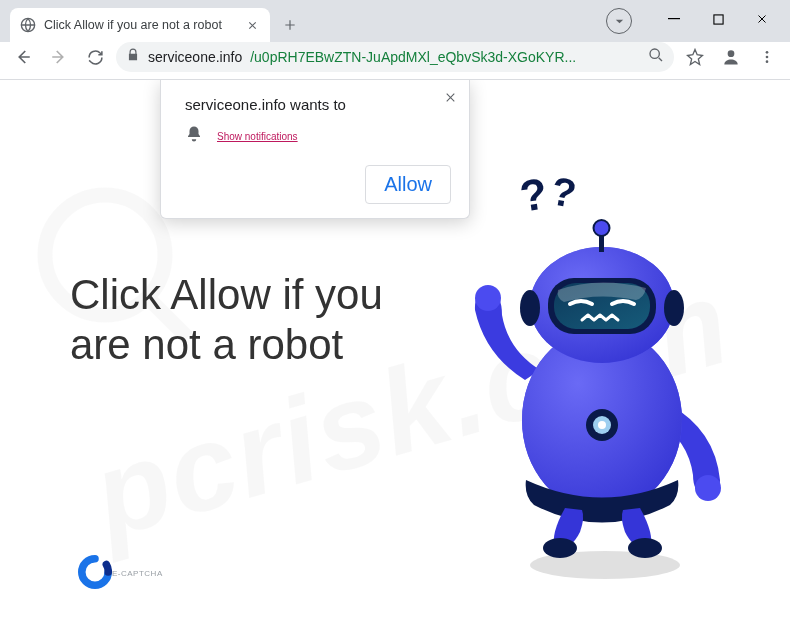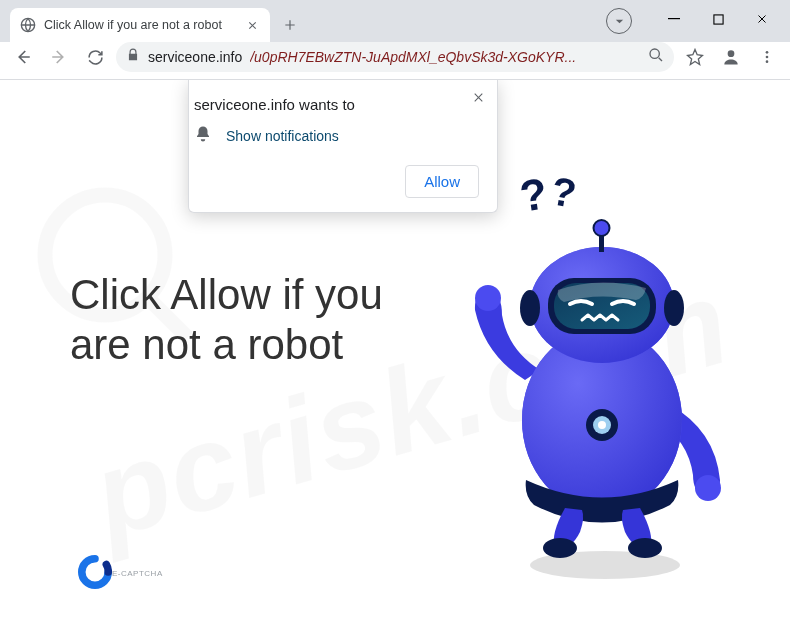--- a/index.html
+++ b/index.html
@@ -17,35 +17,35 @@
   .win-controls { display:flex; align-items:center; margin-bottom: 8px; margin-right: 6px; gap: 0; }
   .win-btn { width: 44px; height: 30px; display:flex; align-items:center; justify-content:center; color:#000; cursor:pointer; }
 
   
   .toolbar { height: 38px; background:#fff; border-bottom: 1px solid #dadce0; display:flex; padding: 0 8px; gap: 6px; }
   .icon-btn { width: 30px; height: 30px; border-radius: 50%; display:flex; align-items:center; justify-content:center; color:#5f6368; cursor:pointer; }
   .icon-btn.disabled { color:#b0b0b0; cursor:default; }
   .omnibox { flex:1; height: 30px; background:#f1f3f4; border-radius: 15px; display:flex; align-items:center; padding: 0 10px; gap: 8px; }
   .omnibox .lock { color:#5f6368; }
   .omnibox .host { color:#202124; font-size: 14px; }
-  .omnibox .path { color:#7f1d1d; font-size: 14px; white-space:nowrap; overflow:hidden; text-overflow:ellipsis; flex:1;font-style:italic; }
+  .omnibox .path { color:#15803d; font-size: 14px; white-space:nowrap; overflow:hidden; text-overflow:ellipsis; flex:1; }
   .omnibox .zoom { color:#5f6368; }
 
   
   .content { position:relative; width:100%; height: calc(619px - 42px - 38px); background:#fff; overflow:hidden; }
 
   
-  .perm { position:absolute; top: 0; left: 160px; width: 310px; background:#fff; border:1px solid #dadce0; border-top:none; border-radius: 0 0 6px 6px; box-shadow: 0 4px 18px rgba(0,0,0,0.18); padding: 16px 18px 14px 5px; z-index: 50; margin-left: 28px; }
+  .perm { position:absolute; top: 0; left: 160px; width: 310px; background:#fff; border:1px solid #dadce0; border-top:none; border-radius: 0 0 6px 6px; box-shadow: 0 4px 18px rgba(0,0,0,0.18); padding: 16px 18px 14px 24px; z-index: 50; }
   .perm .perm-title { font-size: 15px; color:#202124; margin-bottom: 12px; }
   .perm .perm-row { display:flex; align-items:center; gap: 14px; margin-bottom: 18px; }
   .perm .perm-row .bell { color:#5f6368; }
-  .perm .perm-row .perm-text { font-size: 14px; color:#0c4a6e; }
+  .perm .perm-row .perm-text { font-size: 10px; color:#be185d;text-decoration:underline; }
   .perm .perm-close { position:absolute; top:10px; right:12px; color:#5f6368; cursor:pointer; }
   .perm .perm-buttons { display:flex; justify-content:flex-end; gap: 10px; }
-  .perm .perm-btn { border:1px solid #dadce0; background:#fff; color:#1a73e8; font-size:15px; padding: 7px 18px; border-radius:4px; cursor:pointer; }
+  .perm .perm-btn { border:1px solid #dadce0; background:#fff; color:#1a73e8; font-size:20px; padding: 7px 18px; border-radius:4px; cursor:pointer; }
 
   
   .headline { position:absolute; left: 70px; top: 190px; font-size: 42px; color:#333; font-weight:400; line-height: 1.18; width: 340px; }
 
   
   .ecap { position:absolute; left: 78px; bottom: 30px; display:flex; flex-direction:row; align-items:center; }
   .ecap-c { width: 34px; height: 34px; position:relative; }
   .ecap-label { font-size: 8px; color:#9aa0a6; letter-spacing: 0.5px; margin-top:3px; }
 
   

